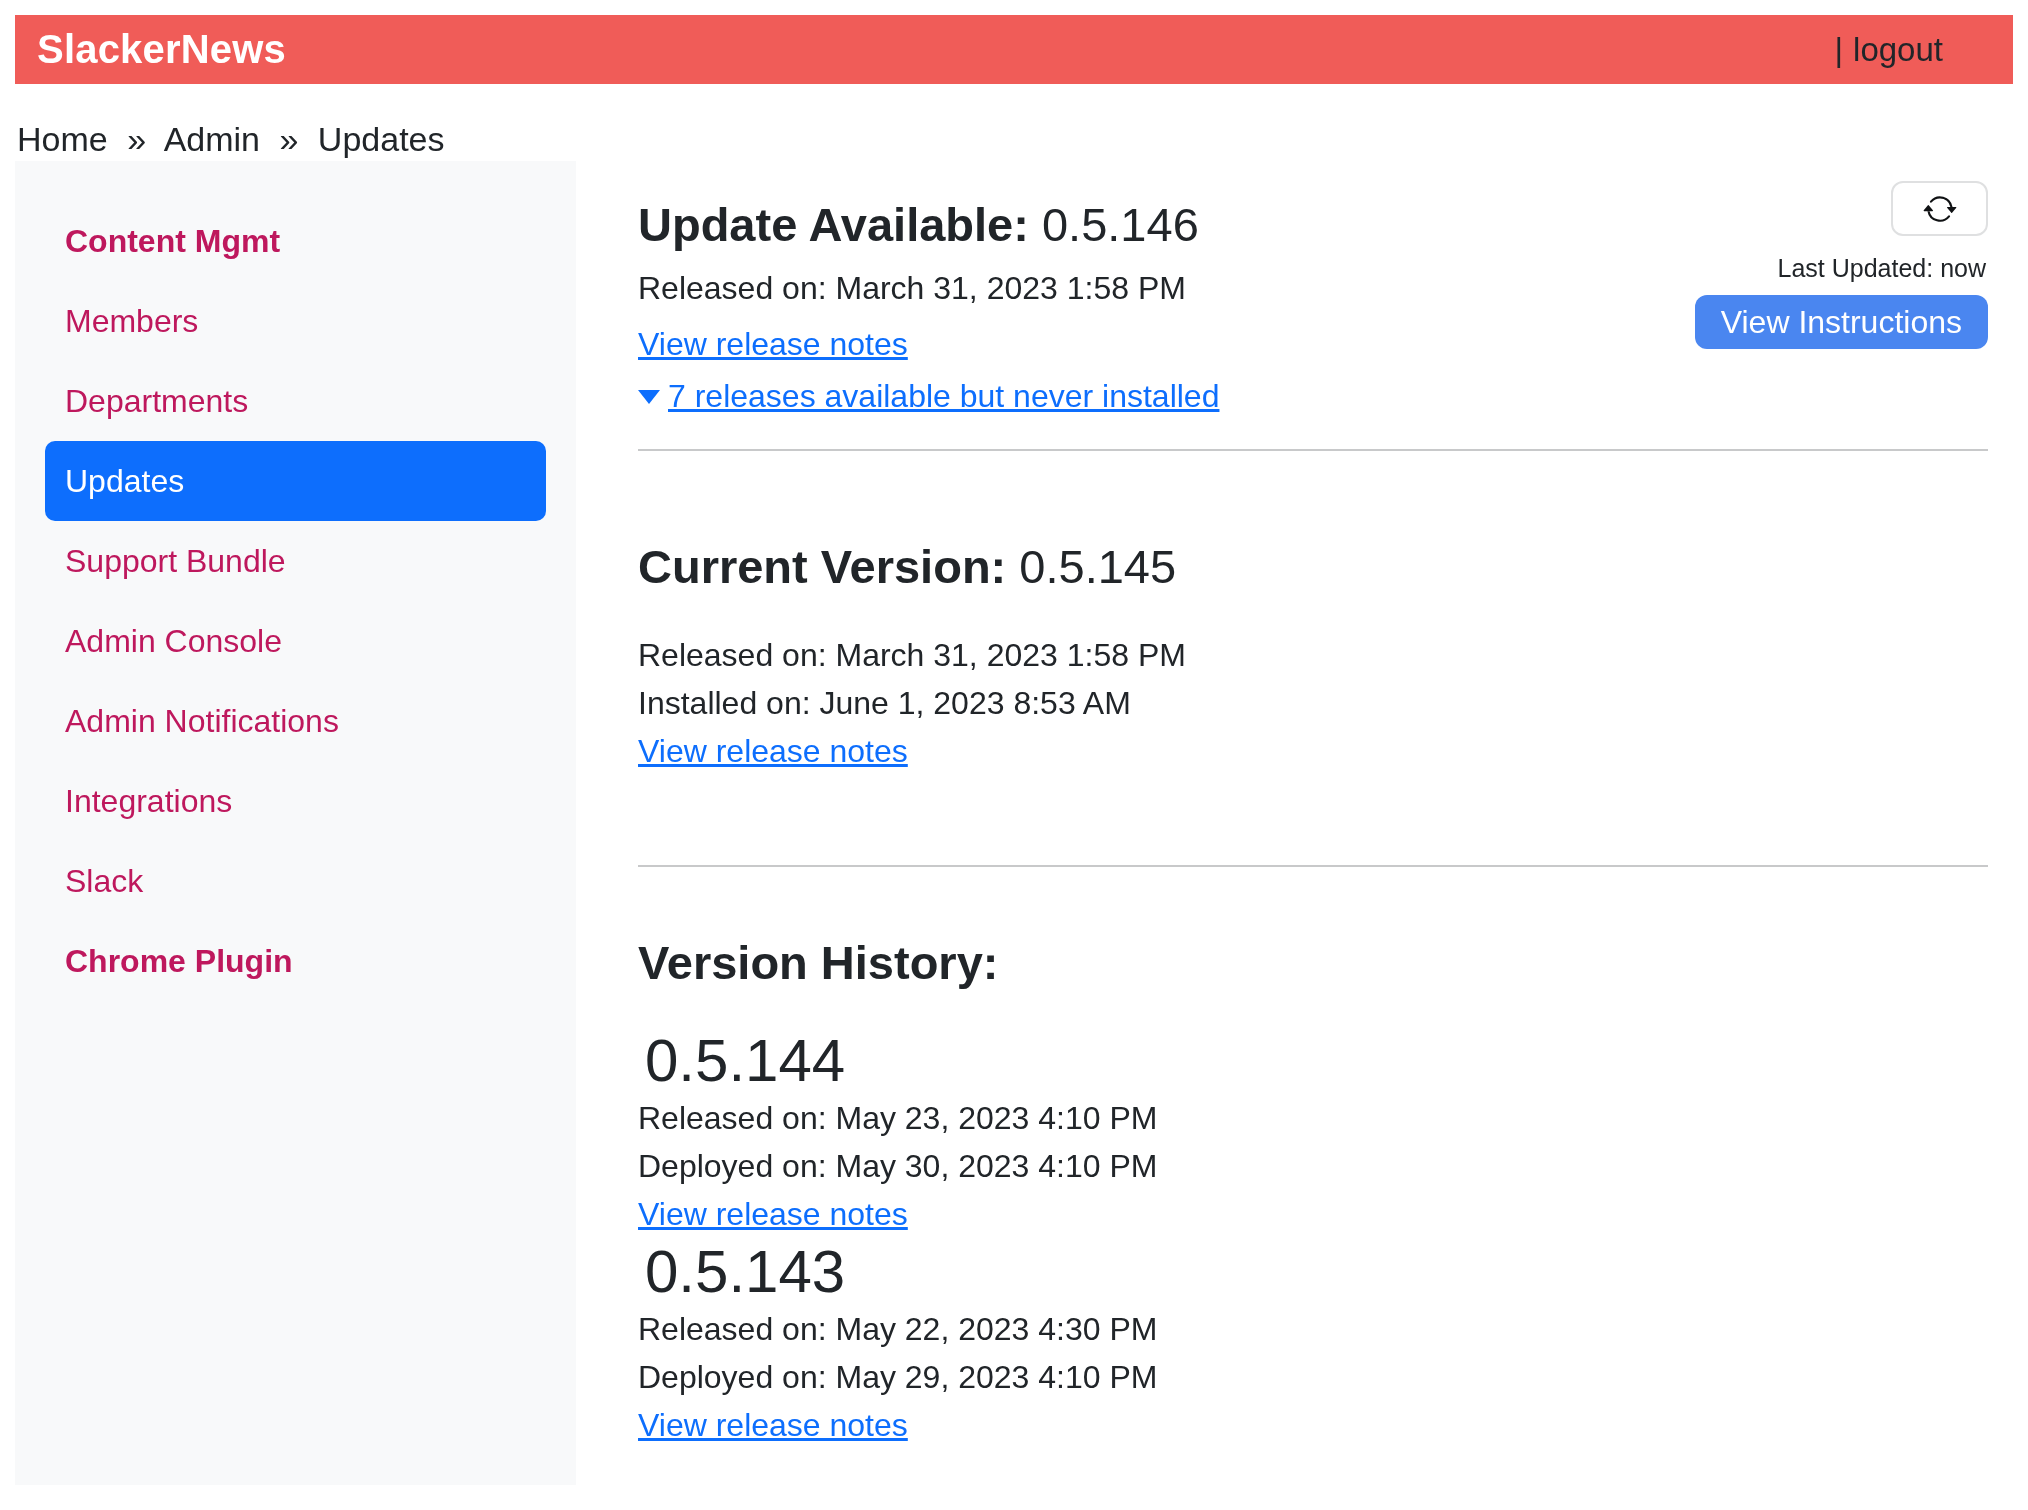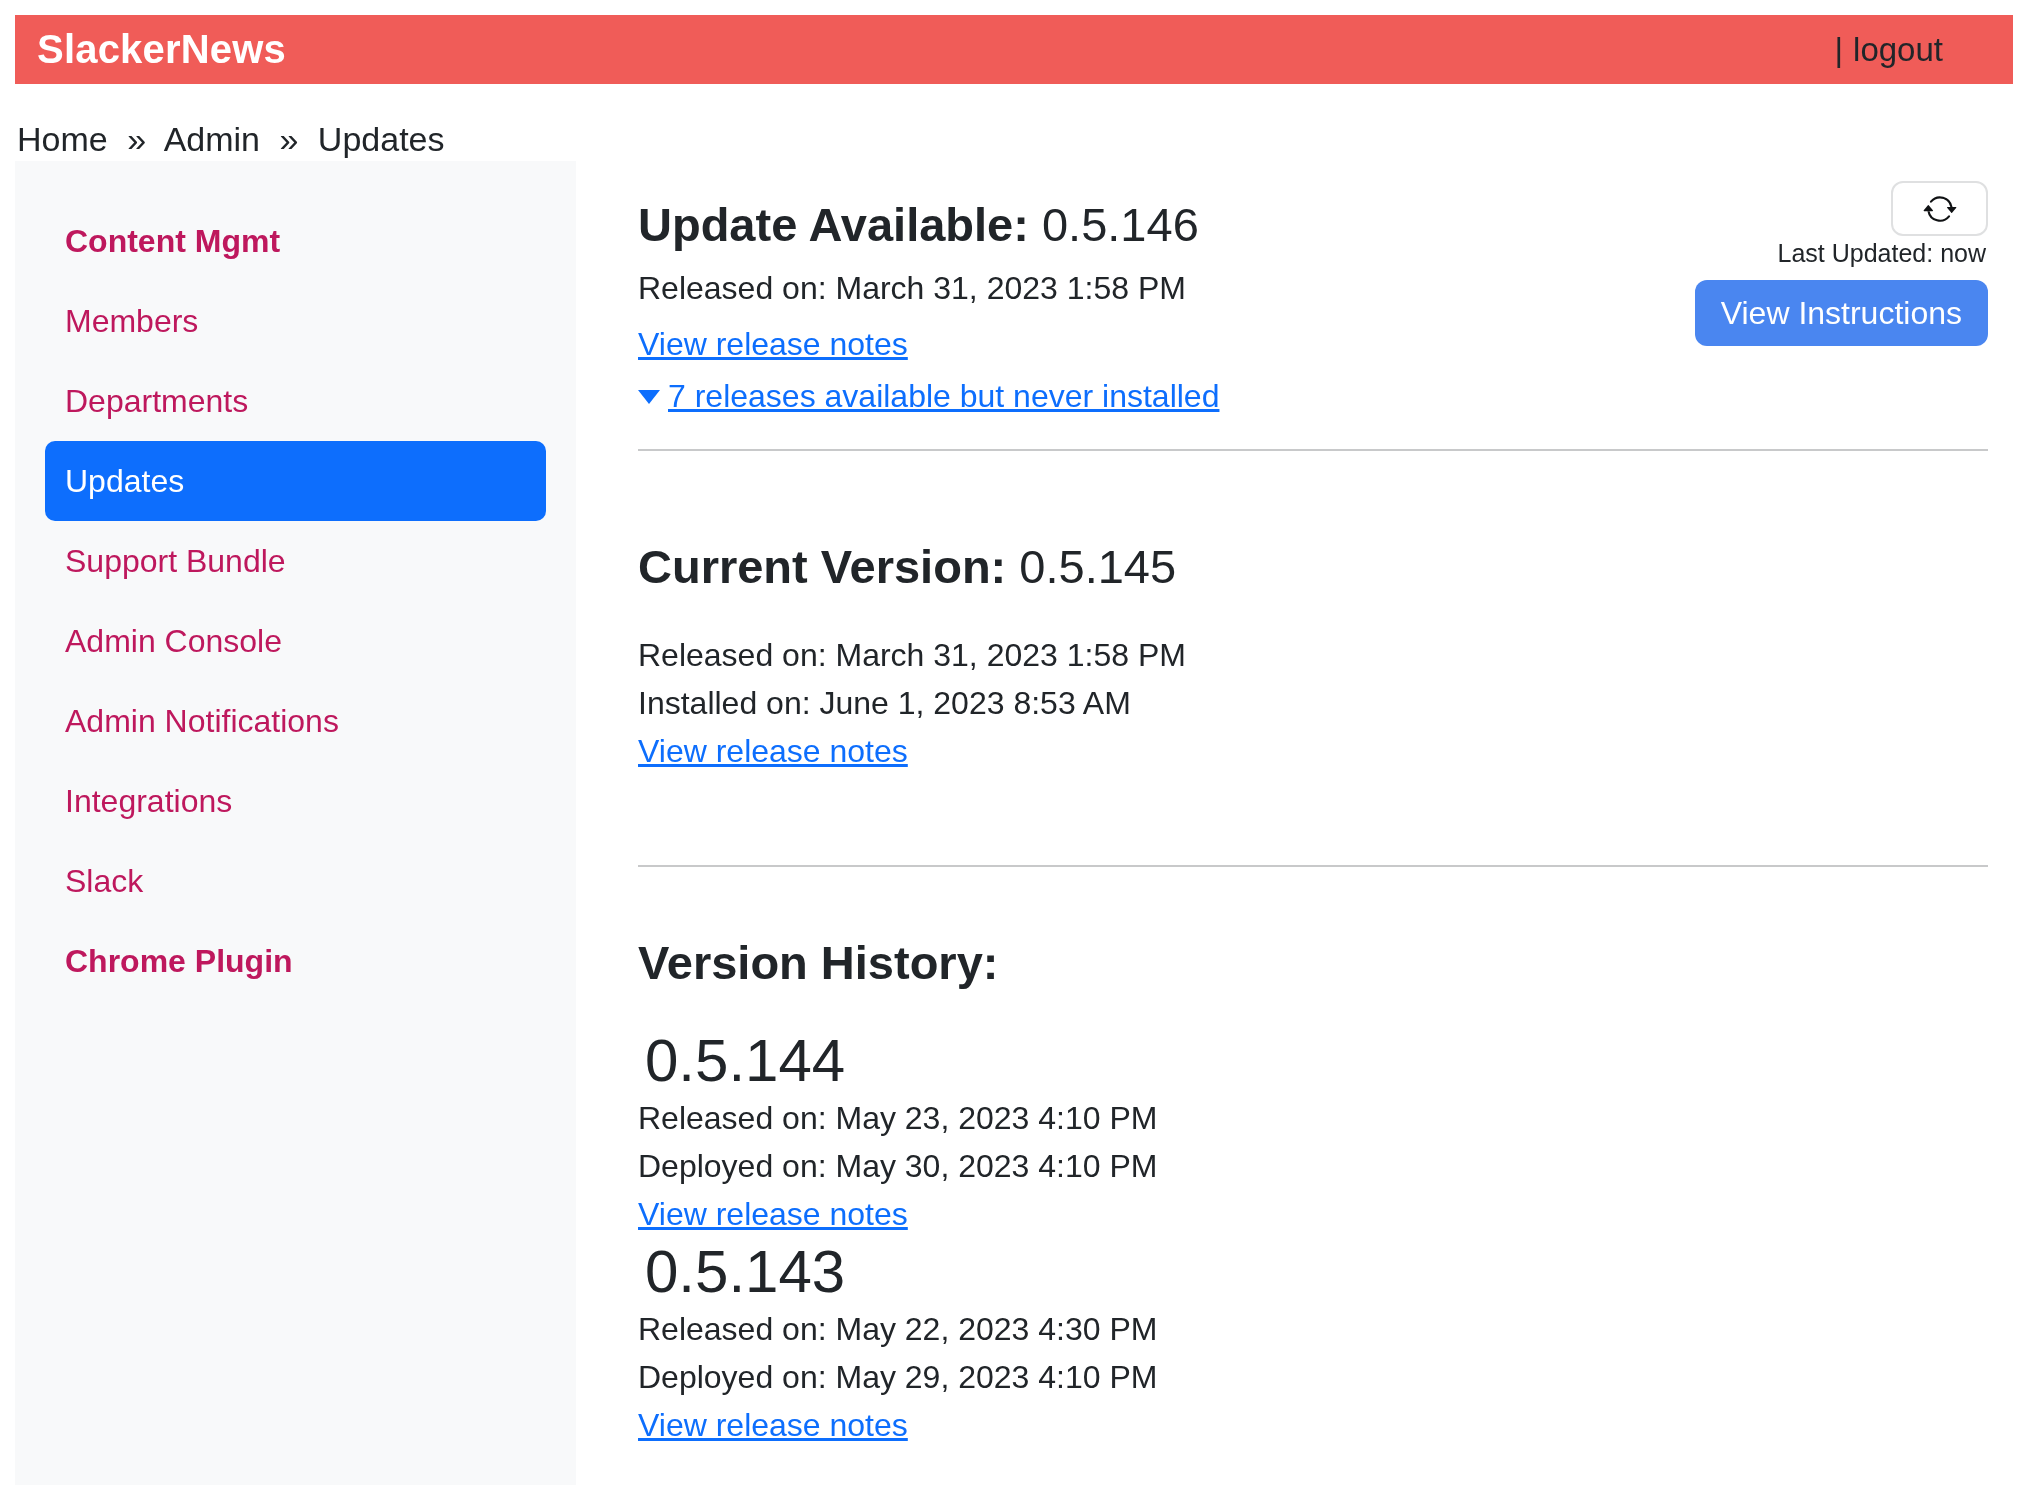--- a/index.html
+++ b/index.html
@@ -86,29 +86,29 @@
   .controls{display:flex;flex-direction:column;align-items:flex-end;margin-top:-16px;flex-shrink:0;padding-left:40px;}
   .refresh-button{
     width:97px;height:55px;
     background:#fff;
     border:2px solid #dfe0e1;
     border-radius:12px;
     display:flex;align-items:center;justify-content:center;
     cursor:pointer;
   }
   .refresh-button svg{width:34px;height:34px;fill:#101214;}
-  .last-updated{font-size:25px;color:#212529;margin:3px 2px 12px 0;}
+  .last-updated{font-size:25px;color:#212529;margin:18px 2px 12px 0;}
   .instructions-button{
     font-family:inherit;
     font-size:32px;
     color:#fff;
     background:var(--instructions_btn_bg);
     border:none;
     border-radius:12px;
-    height:66px;
+    height:54px;
     padding:0 26px;
     cursor:pointer;
   }
 </style>
 </head>
 <body>
 
 <header class="app-header">
   <div class="brand">SlackerNews</div>
   <div class="logout-area">

